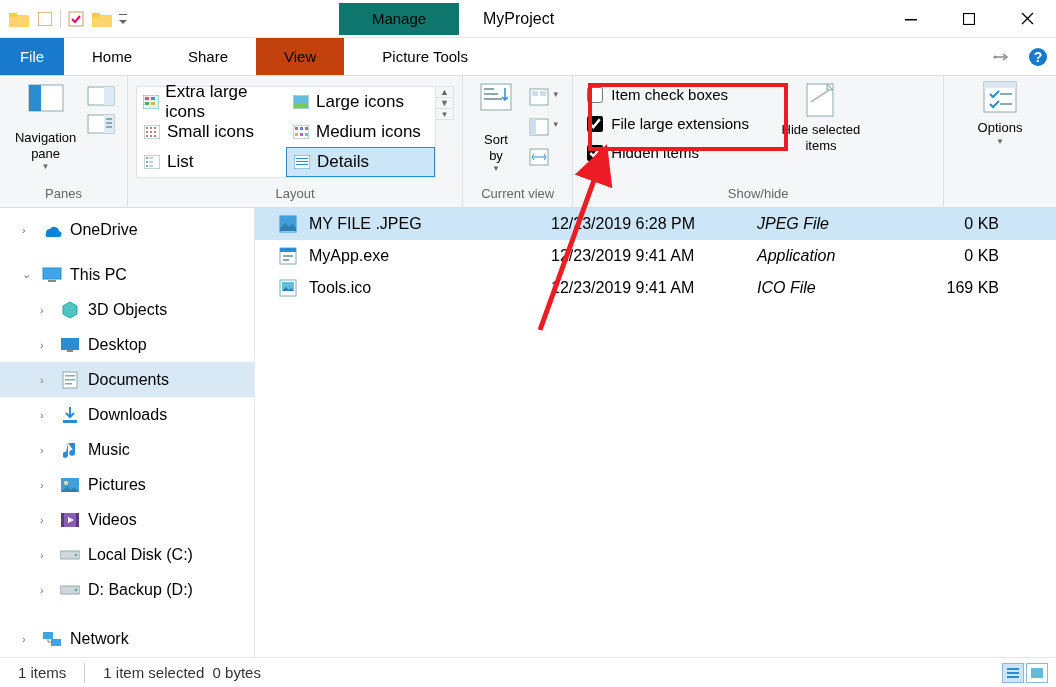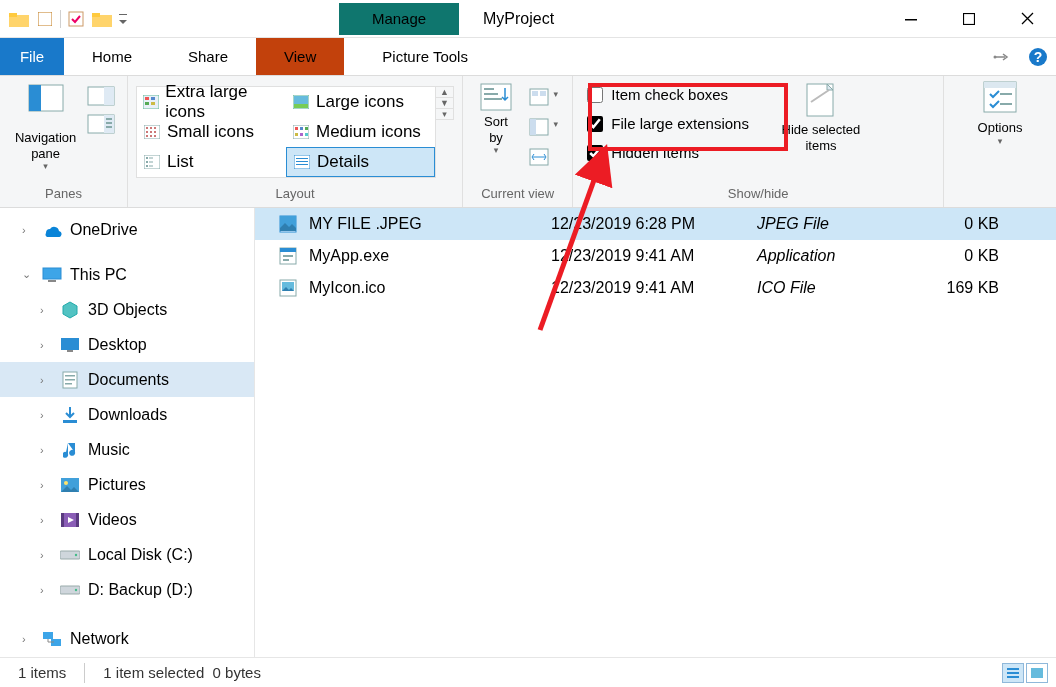--- a/index.html
+++ b/index.html
@@ -47,21 +47,21 @@
     .litem .liic { width:18px; height:14px; display:flex; align-items:center; justify-content:center; }
     .layout-scroll { width:18px; border:1px solid #e0e0e0; border-left:none; display:flex; flex-direction:column; }
     .layout-scroll div { flex:1; display:flex; align-items:center; justify-content:center; font-size:9px; color:#666; border-bottom:1px solid #e0e0e0; }
     .layout-scroll div:last-child{border-bottom:none;}
     .g-layout .gbody{padding-top:6px;}
 
     
     .g-curview { width:116px; }
     .g-curview .gbody { gap:4px; padding-top:2px; flex-wrap:wrap; }
     .sortby { width:50px; display:flex; flex-direction:column; align-items:center; }
-    .sortby .lbl{font-size:13px; text-align:center; line-height:1.2; margin-top:2px;}
+    .sortby .lbl{font-size:13px; text-align:center; line-height:1.2; margin-top:20px;}
     .cvmini { width:28px; height:26px; border:1px solid transparent; display:flex; align-items:center; justify-content:center; position:relative; }
     .cvmini .dd{ position:absolute; right:-6px; top:4px; font-size:9px; color:#666;}
     .cvstack { display:flex; flex-direction:column; gap:4px; padding-top:2px; }
 
     
     .g-showhide { width: 392px; }
     .shchecks { display:flex; flex-direction:column; gap:12px; padding-top:6px; padding-left:6px; }
     .shrow { display:flex; align-items:center; gap:8px; font-size:15px; }
     .shrow input { width:16px; height:16px; accent-color:#000; }
     .shbtns { display:flex; gap:10px; margin-left:24px; padding-top:2px; }
@@ -566,21 +566,21 @@
       <span class="fsize">0 KB</span>
     </div>
     <div class="frow">
       <span class="fic">
           <svg width="18" height="18">
             <rect x="1" y="1" width="16" height="16" fill="#fff" stroke="#8aa"></rect>
             <rect x="3" y="3" width="12" height="9" fill="#6bd"></rect>
             <path d="M3 12 l4 -4 l3 3 l2 -2 l3 3 v0 z" fill="#2f7fb0"></path>
           </svg>
         </span>
-      <span class="fname">MyIcon.ico</span>
+      <span class="fname">Tools.ico</span>
       <span class="fdate">12/23/2019 9:41 AM</span>
       <span class="ftype">ICO File</span>
       <span class="fsize">169 KB</span>
     </div>
   </div>
 </div>
 
 <div class="statusbar">
   <span>1 items</span>
   <span class="ssep"></span>

